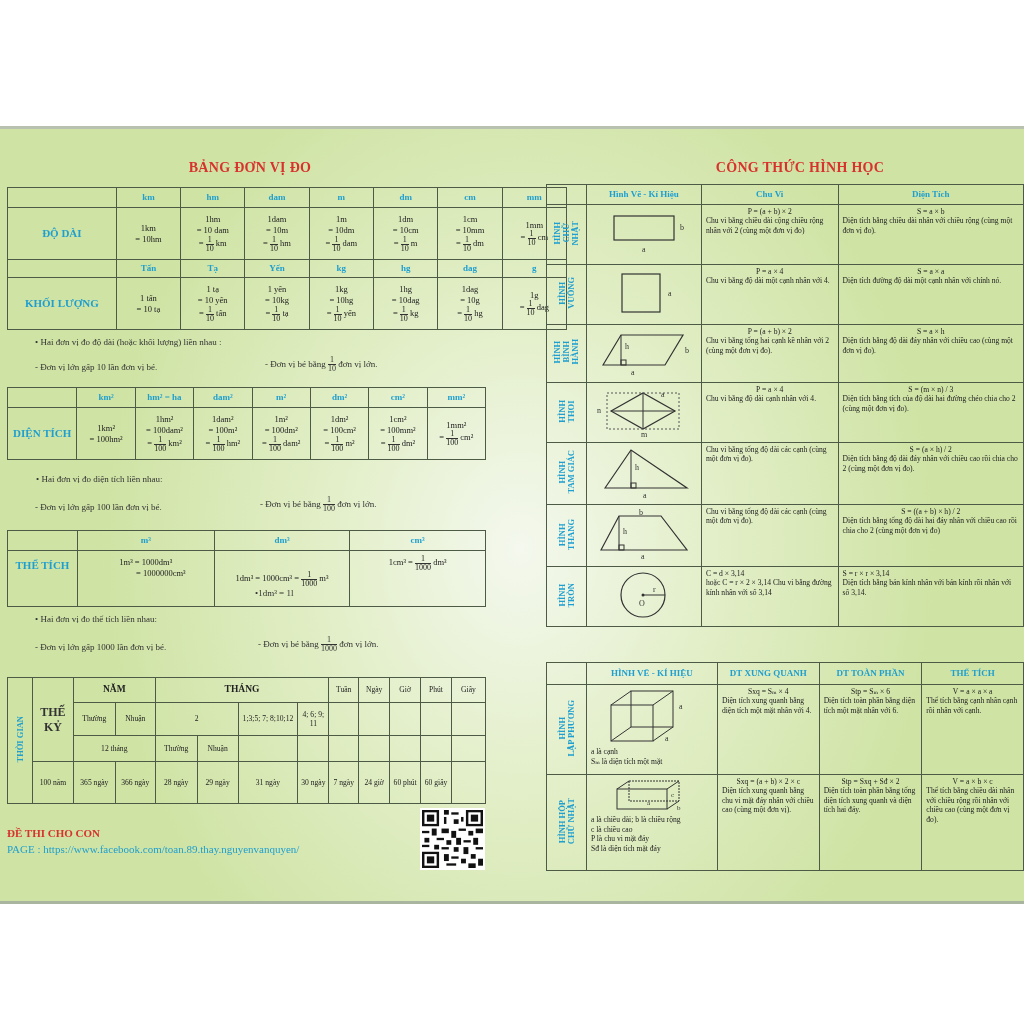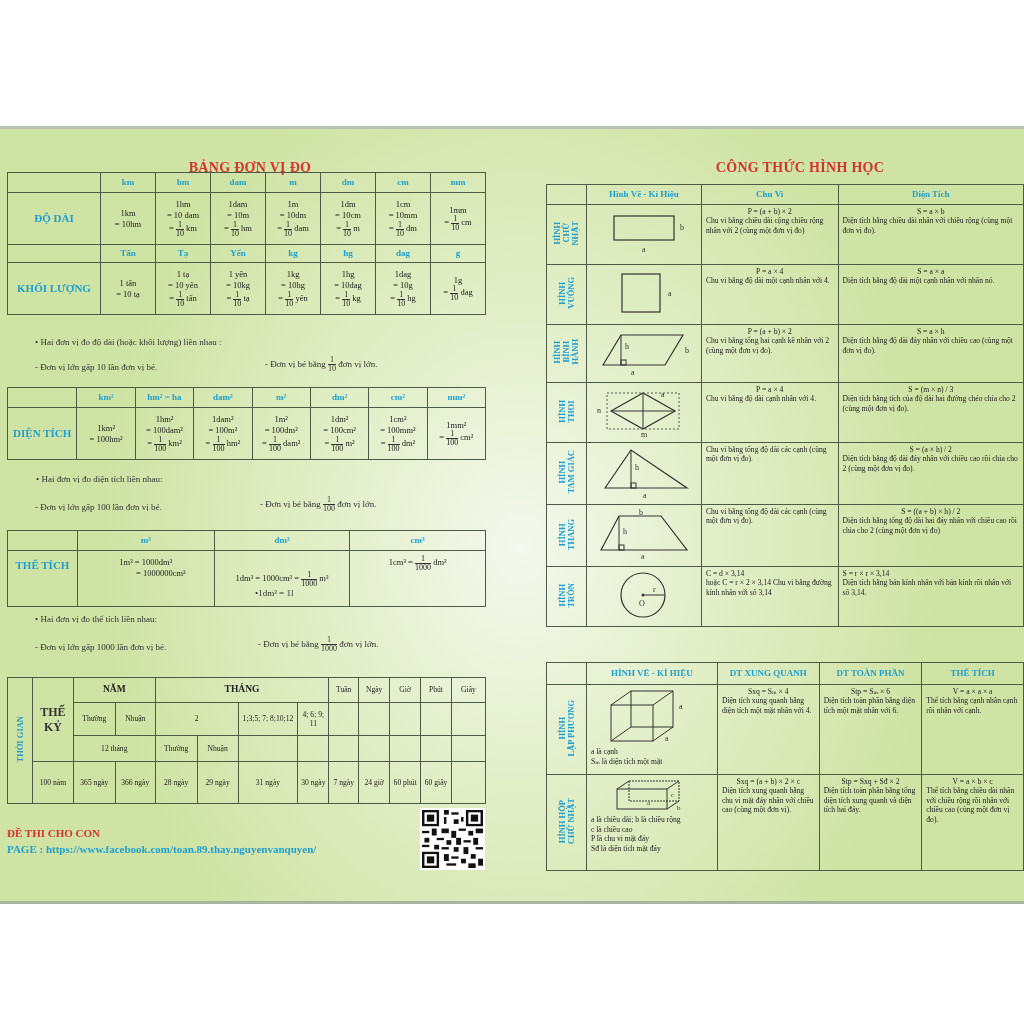--- a/index.html
+++ b/index.html
@@ -13,30 +13,30 @@
 td,th{border:1.4px solid #4d5a46;text-align:center;vertical-align:middle;padding:1px 2px;font-weight:normal}
 th{color:#1e9fd0;font-weight:bold;font-size:9px}
 .lbl{color:#1e9fd0;font-weight:bold;font-size:11px}
 .frac{display:inline-flex;flex-direction:column;vertical-align:middle;text-align:center;font-size:8px;line-height:1}
 .frac span:first-child{border-bottom:1px solid #333;padding:0 1px}
 .note{position:absolute;font-size:9px;color:#333}
 .vert{writing-mode:vertical-rl;transform:rotate(180deg);color:#1e9fd0;font-weight:bold;font-size:8.5px;line-height:1.05;white-space:pre-line}
 .txt{text-align:left;font-size:7.6px;line-height:1.25;padding:2px 4px;vertical-align:top}
 .ctr{text-align:center;display:block}
 .footer-red{color:#d8322d;font-weight:bold}
-.footer-blue{color:#1e9fd0;font-weight:bold}
+.footer-blue{color:#1e9fd0;font-weight:normal}
 </style>
 </head>
 <body>
 
 <div class="sheet"></div>
 
 <div class="title" style="left:150px;top:160px;width:200px">BẢNG ĐƠN VỊ ĐO</div>
 
-<table style="left:7px;top:172px;width:479px">
+<table style="left:7px;top:187px;width:560px">
   <colgroup>
       <col style="width:93px">
       <col span="7" style="width:55px">
     </colgroup>
   <tbody>
       <tr style="height:20px">
     <th></th>
     <th>km</th>
     <th>hm</th>
     <th>dam</th>
@@ -375,21 +375,21 @@
   </tr>
 
   <tr style="height:60px">
     <td><span class="vert">HÌNH
 VUÔNG</span></td>
     <td><svg width="100" height="50">
             <rect x="28" y="6" width="38" height="38" fill="none" stroke="#333" stroke-width="1.2"></rect>
             <text x="74" y="28" font-size="8" fill="#333">a</text>
           </svg></td>
     <td class="txt"><span class="ctr">P = a × 4</span><span>Chu vi bằng độ dài một cạnh nhân với 4.</span></td>
-    <td class="txt"><span class="ctr">S = a × a</span><span>Diện tích bằng độ dài một cạnh nhân với nhân nó.</span></td>
+    <td class="txt"><span class="ctr">S = a × a</span><span>Diện tích đường độ dài một cạnh nhân với chính nó.</span></td>
   </tr>
 
   <tr style="height:58px">
     <td><span class="vert">HÌNH
 BÌNH
 HÀNH</span></td>
     <td><svg width="105" height="50">
             <polygon points="12,38 30,8 92,8 74,38" fill="none" stroke="#333" stroke-width="1.2"></polygon>
             <line x1="30" y1="8" x2="30" y2="38" stroke="#333"></line>
             <rect x="30" y="33" width="5" height="5" fill="none" stroke="#333"></rect>

